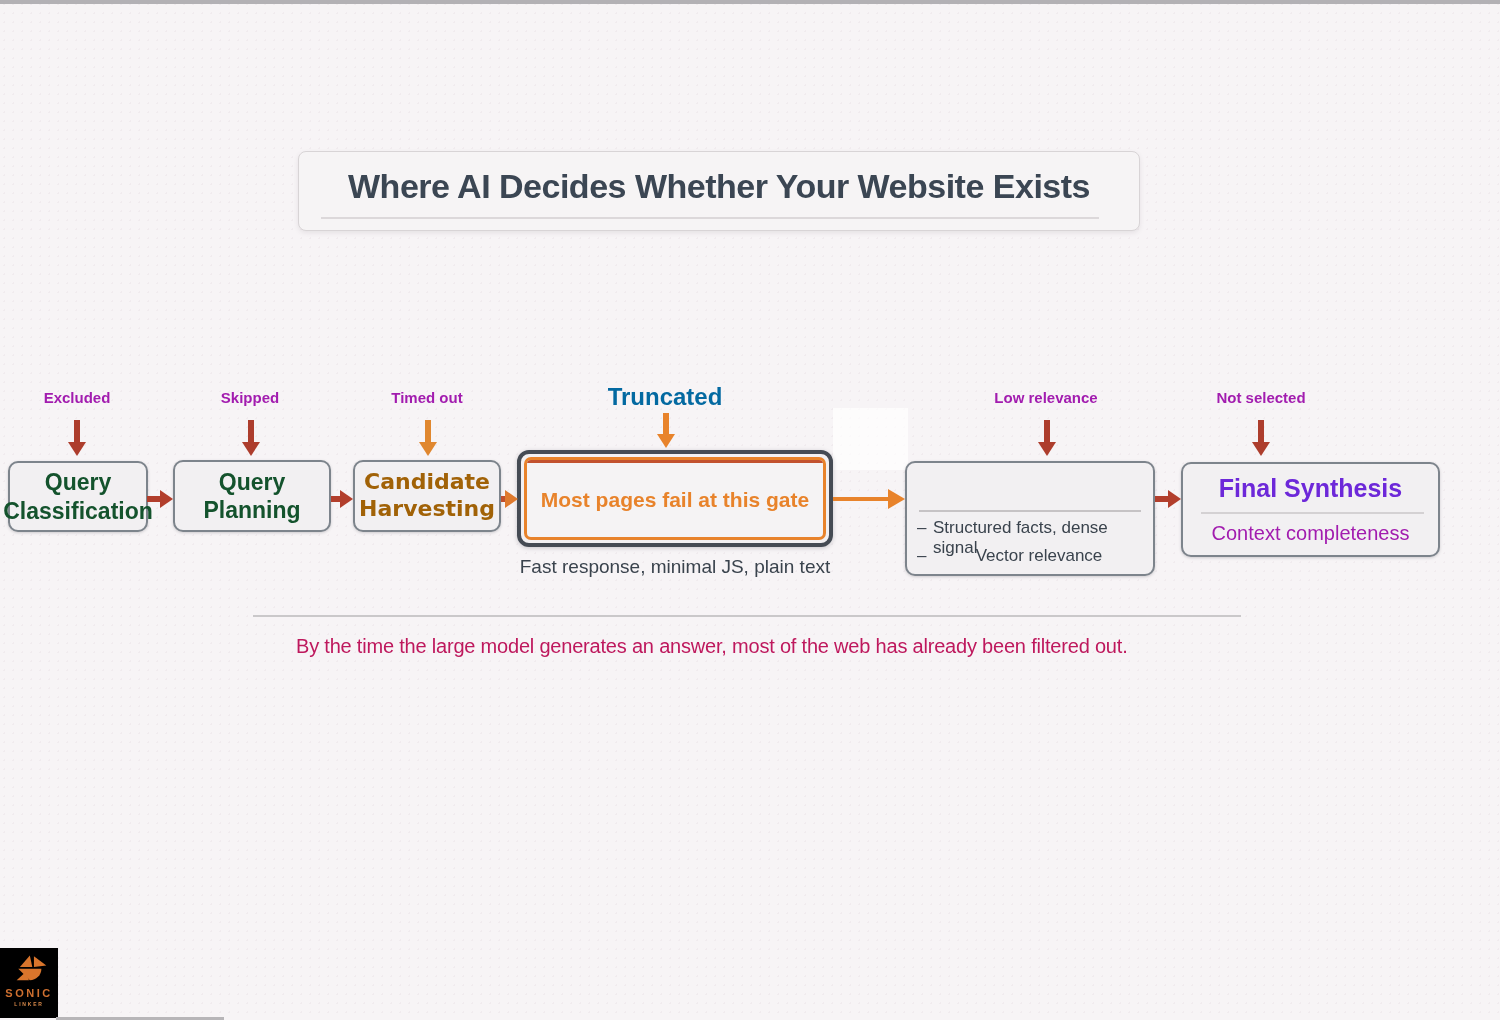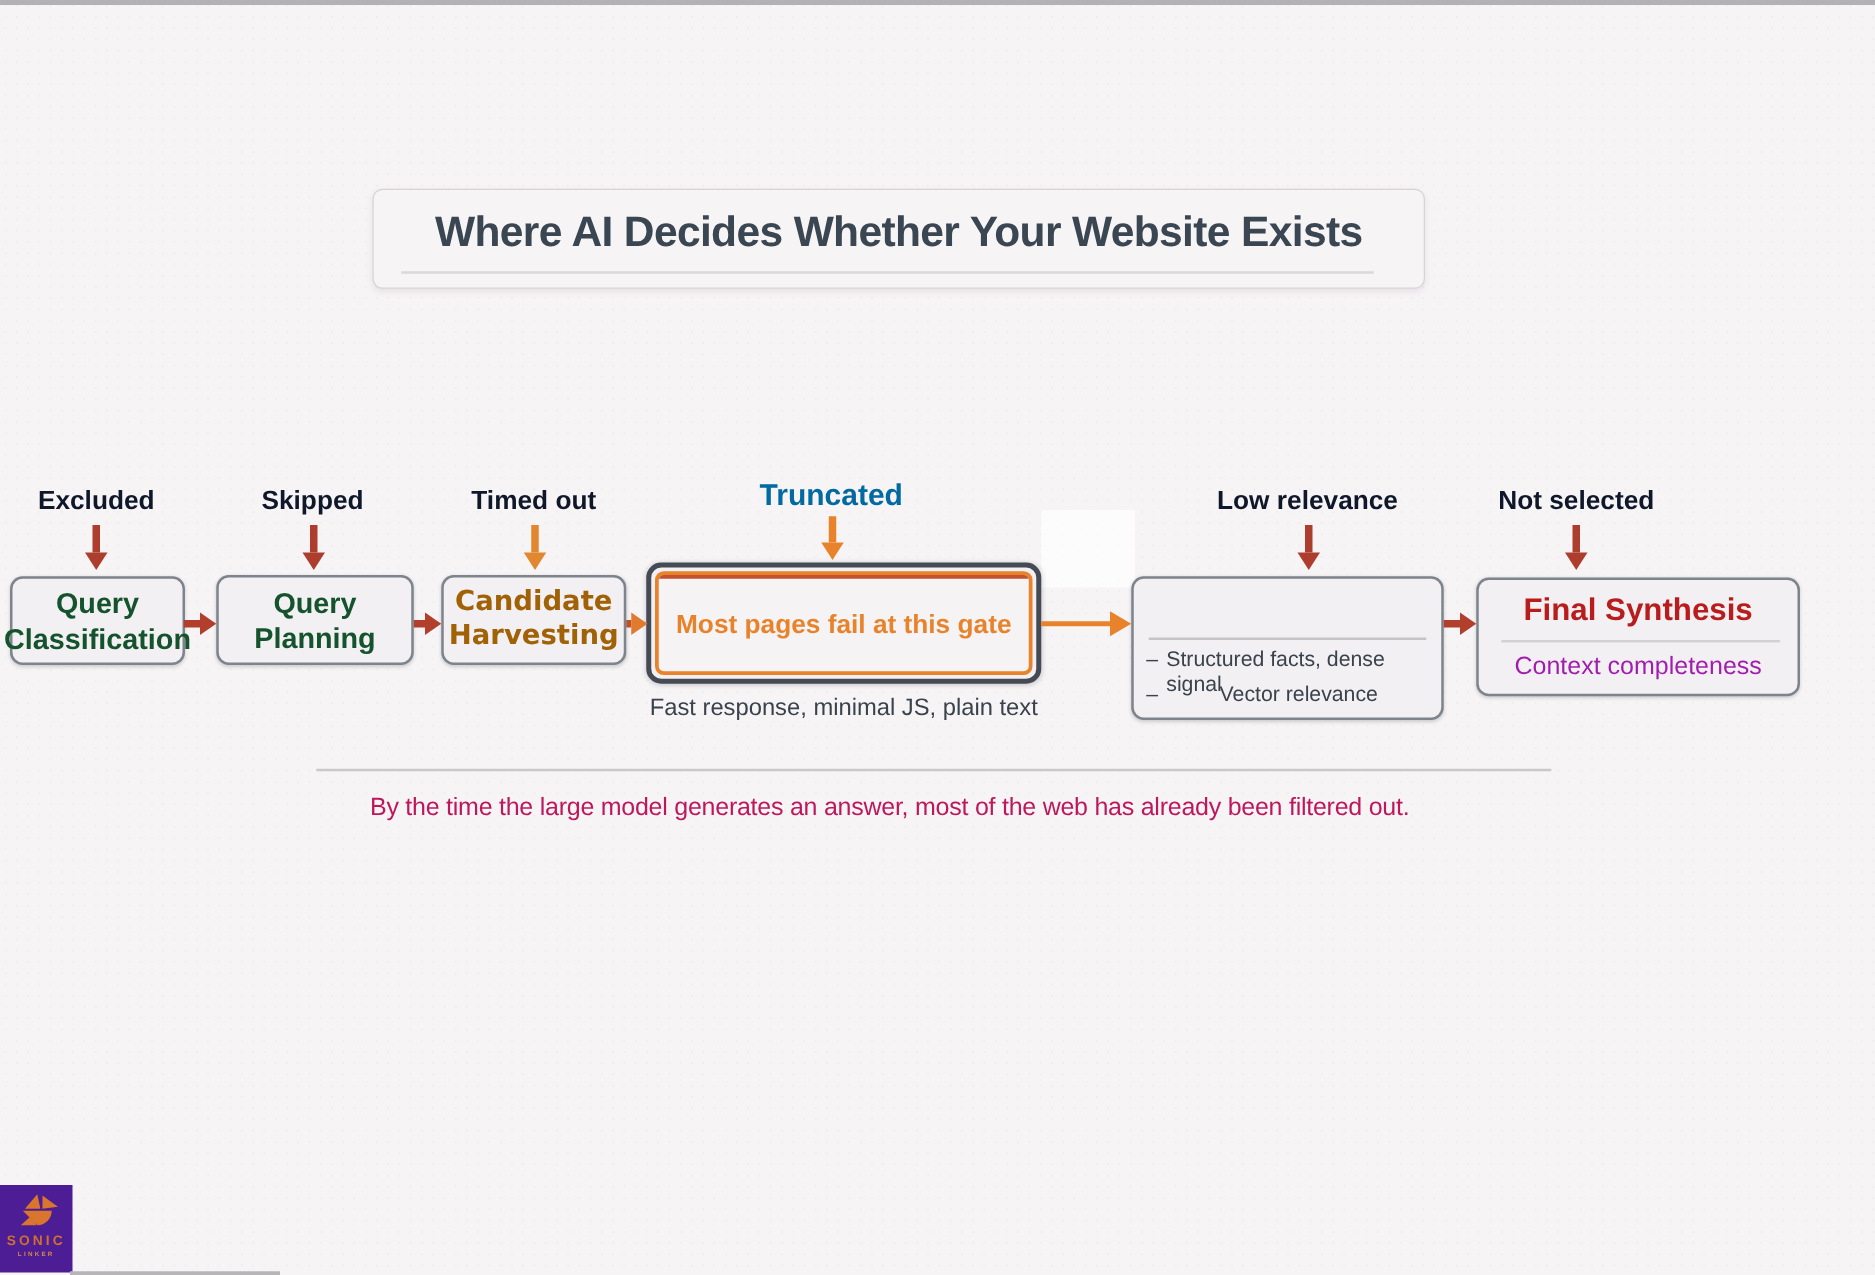--- a/index.html
+++ b/index.html
@@ -24,21 +24,21 @@
   .title-text{
     position:absolute;left:0;right:0;top:15px;text-align:center;
     font-size:34px;font-weight:700;color:#3b4653;letter-spacing:-0.5px;
   }
   .title-underline{
     position:absolute;left:22px;width:778px;bottom:11px;height:2px;background:#dcd8da;
   }
 
   
   .fail-label{
-    font-weight:700;font-size:21px;color:#0f172a;white-space:nowrap;
+    font-weight:700;font-size:15px;color:#a21caf;white-space:nowrap;
     transform:translateX(-50%);
   }
   .fail-label.big{font-size:24px;color:#0369a1;letter-spacing:0px;}
 
   
   .varrow{display:flex;flex-direction:column;align-items:center;transform:translateX(-50%);}
   .varrow .stem{width:6px;background:var(--c);}
   .varrow .head{width:0;height:0;border-left:9px solid transparent;border-right:9px solid transparent;border-top:14px solid var(--c);}
 
   
@@ -96,35 +96,35 @@
   .bullet-row.first{top:55px;}
   .bullet-row.second{top:83px;}
   .bullet-row.second .btext{flex:1;text-align:center;}
 
   
   .final-box{
     left:1181px;top:462px;width:259px;height:95px;box-sizing:border-box;
     background:#f2f0f2;border:2.5px solid #7d848c;border-radius:10px;
     box-shadow:0 1px 3px rgba(60,60,70,0.22);
   }
-  .final-title{position:absolute;left:0;right:0;top:10px;text-align:center;font-size:25px;font-weight:700;color:#b91c1c;}
+  .final-title{position:absolute;left:0;right:0;top:10px;text-align:center;font-size:25px;font-weight:700;color:#6d28d9;}
   .final-divider{position:absolute;left:18px;right:14px;top:48px;height:1.5px;background:#d4d1d3;}
   .final-sub{position:absolute;left:0;right:0;top:58px;text-align:center;font-size:20px;color:#a21caf;}
 
   
   .bottom-divider{left:253px;top:615px;width:988px;height:2px;background:#cac8ca;}
   .footer-note{left:296px;top:635px;font-size:20px;color:#be185d;letter-spacing:-0.2px;}
 
   
   .white-patch{left:833px;top:408px;width:75px;height:62px;background:rgba(255,255,255,0.7);}
   .edge-strip{left:56px;top:1017px;width:168px;height:3px;background:#b7b5b8;}
 
   
   .logo-card{
-    left:0;top:948px;width:58px;height:70px;background:#4c1d95;
+    left:0;top:948px;width:58px;height:70px;background:#000000;
     display:flex;flex-direction:column;align-items:center;padding-top:5px;box-sizing:border-box;
   }
   .logo-brand{font-size:11px;font-weight:700;color:#cf7030;letter-spacing:2.5px;margin-top:1px;}
   .logo-sub{font-size:5px;font-weight:700;color:#d98a4a;letter-spacing:1.8px;margin-top:2px;}
 </style>
 </head>
 <body>
 
 <div class="abs topbar"></div>
 

